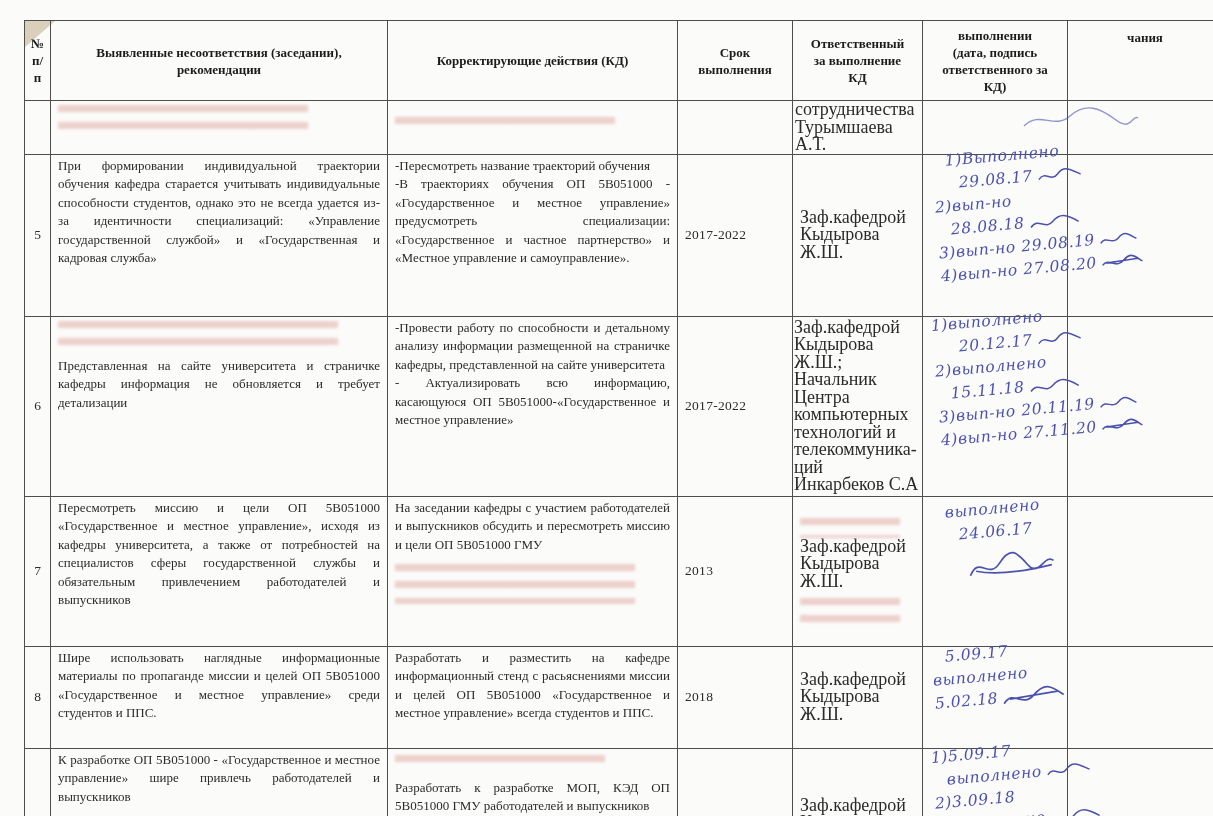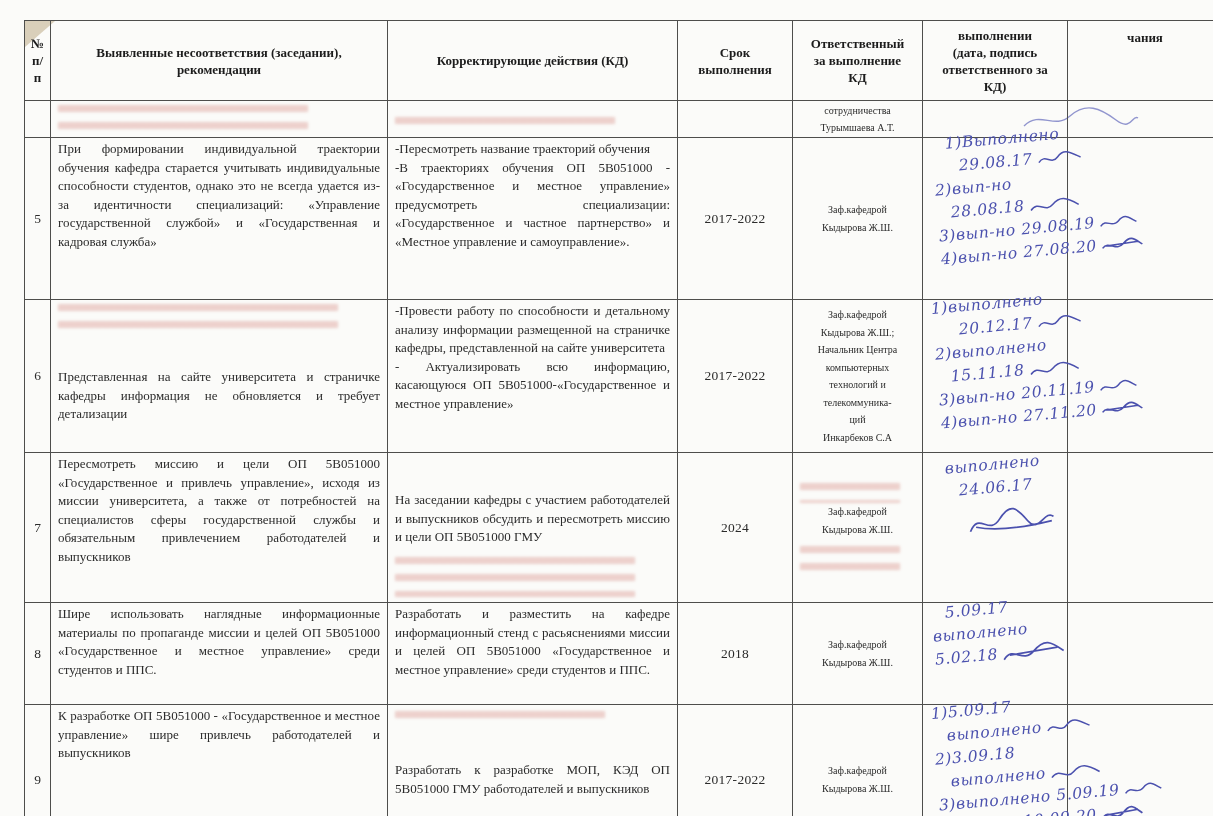--- a/index.html
+++ b/index.html
@@ -24,24 +24,24 @@
     color:#2b2b2b;
     overflow:visible;
   }
   th{
     font-size:13px;font-weight:bold;color:#1c1c1c;
     text-align:center;vertical-align:middle;line-height:17px;
     padding:4px 4px;
   }
   th.top{vertical-align:top;padding-top:8px;}
   .pre{white-space:pre-line;}
-  .just{text-align:justify;font-size:13px;line-height:18.5px;margin-top:36px;}
+  .just{text-align:justify;font-size:13px;line-height:18.5px;}
   .num{text-align:center;vertical-align:middle;font-size:13.5px;}
-  .term{text-align:center;vertical-align:middle;font-size:13.5px;letter-spacing:.3px;}
-  .resp{text-align:center;vertical-align:middle;font-size:10px;line-height:17.5px;}
+  .term{text-align:left;vertical-align:middle;font-size:13.5px;letter-spacing:.3px;}
+  .resp{vertical-align:middle;font-size:18px;line-height:17.5px;}
   
   .hw{
     font-family:"DejaVu Serif", serif;
     font-style:italic;
     color:#4b51ae;
     font-size:15.5px;
     line-height:23px;
     letter-spacing:.6px;
     transform:rotate(-5deg);
     transform-origin:left top;
@@ -183,26 +183,26 @@
           <span class="hw-line"><span>4)вып-но 27.11.20</span><svg class="sig" width="44" height="16">
                   <path d="M2 10 C 9 2, 15 15, 23 7 S 34 3, 42 9 M 6 8 L 38 6" stroke="#4b51ae" fill="none" stroke-width="1.6"></path>
                 </svg></span>
         </div>
       </td>
       <td></td>
     </tr>
 
     <tr style="height:150px;">
       <td class="num">7</td>
-      <td class="just">Пересмотреть миссию и цели ОП 5В051000 «Государственное и привлечь управление», исходя из миссии университета, а также от потребностей на специалистов сферы государственной службы и обязательным привлечением работодателей и выпускников</td>
+      <td class="just">Пересмотреть миссию и цели ОП 5В051000 «Государственное и местное управление», исходя из кафедры университета, а также от потребностей на специалистов сферы государственной службы и обязательным привлечением работодателей и выпускников</td>
       <td>
         <div class="just" style="">На заседании кафедры с участием работодателей и выпускников обсудить и пересмотреть миссию и цели ОП 5В051000 ГМУ</div>
         <div class="bleed" style="width:240px;height:40px;margin-top:10px;"></div>
       </td>
-      <td class="term">2024</td>
+      <td class="term">2013</td>
       <td style="vertical-align:middle;">
         <div class="bleed" style="width:100px;height:20px;"></div>
         <div class="resp pre">Заф.кафедрой
 Кыдырова Ж.Ш.</div>
         <div class="bleed" style="width:100px;height:26px;margin-top:8px;"></div>
       </td>
       <td>
         <div class="hw" style="margin-top:4px;">
           <span class="hw-line ind1">выполнено</span>
           <span class="hw-line ind2">24.06.17</span>
@@ -210,21 +210,21 @@
                 <path d="M4 24 C 14 4, 22 30, 34 14 S 52 4, 62 18 S 80 8, 88 16 M 10 20 C 30 26, 60 24, 86 20" stroke="#4b51ae" fill="none" stroke-width="1.7"></path>
               </svg>
         </div>
       </td>
       <td></td>
     </tr>
 
     <tr style="height:102px;">
       <td class="num">8</td>
       <td class="just">Шире использовать наглядные информационные материалы по пропаганде миссии и целей ОП 5В051000 «Государственное и местное управление» среди студентов и ППС.</td>
-      <td class="just">Разработать и разместить на кафедре информационный стенд с расьяснениями миссии и целей ОП 5В051000 «Государственное и местное управление» среди студентов и ППС.</td>
+      <td class="just">Разработать и разместить на кафедре информационный стенд с расьяснениями миссии и целей ОП 5В051000 «Государственное и местное управление» всегда студентов и ППС.</td>
       <td class="term">2018</td>
       <td class="resp pre">Заф.кафедрой
 Кыдырова Ж.Ш.</td>
       <td>
         <div class="hw" style="margin-top:-2px;">
           <span class="hw-line ind1">5.09.17</span>
           <span class="hw-line">выполнено</span>
           <span class="hw-line"><span>5.02.18</span><svg class="sig" width="66" height="22">
                   <path d="M2 16 C 12 2, 20 22, 32 10 S 50 2, 62 12 M 8 12 L 56 8" stroke="#4b51ae" fill="none" stroke-width="1.7"></path>
                 </svg></span>

